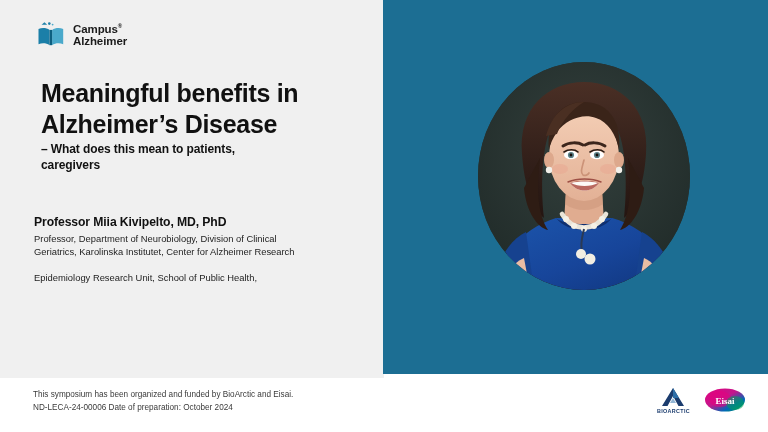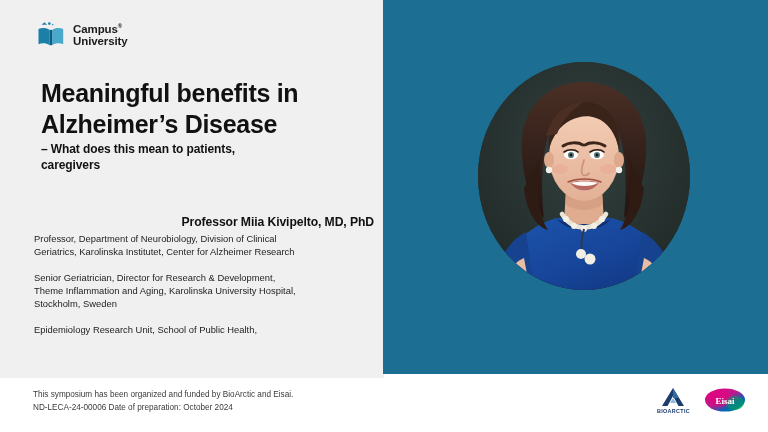--- a/index.html
+++ b/index.html
@@ -87,21 +87,20 @@
     left: 34px;
     top: 215px;
     width: 340px;
   }
   .speaker-name {
     font-size: 12.2px;
     font-weight: bold;
     color: #111111;
     margin: 0 0 3px 0;
     letter-spacing: -0.1px;
-    text-align: right;
   }
   .affil {
     font-size: 9.4px;
     color: #232323;
     line-height: 1.42;
     margin: 0;
   }
   .affil.spaced {
     margin-top: 12px;
   }
@@ -184,45 +183,40 @@
       <svg class="logo-mark" viewBox="0 0 30 30">
         <path d="M2.5 9 C6 7.5 10.5 7.8 13.6 9.9 L13.6 25.2 C10.5 23.1 6 22.8 2.5 24.3 Z" fill="#1b7fa8"></path>
         <path d="M27.2 9 C23.7 7.5 19.2 7.8 16.1 9.9 L16.1 25.2 C19.2 23.1 23.7 22.8 27.2 24.3 Z" fill="#4aa9cb"></path>
         <path d="M13.6 9.9 L16.1 9.9 L16.1 25.2 L13.6 25.2 Z" fill="#0d5f80"></path>
         <path d="M5.6 4.8 L8.4 2.3 L11.2 4.8 Z" fill="#1b7fa8"></path>
         <circle cx="13.3" cy="3.6" r="1.3" fill="#1b7fa8"></circle>
         <circle cx="16.6" cy="4.6" r="0.9" fill="#4aa9cb"></circle>
       </svg>
       <div class="logo-text">
         <div class="logo-line"><span>Campus</span><span class="reg">®</span></div>
-        <div class="logo-line">University</div>
+        <div class="logo-line">Alzheimer</div>
       </div>
     </div>
 
     <div class="title-block">
       <div class="title-main">
         <div>Meaningful benefits in</div>
         <div>Alzheimer’s Disease</div>
       </div>
       <div class="title-sub">
         <div>– What does this mean to patients,</div>
         <div>caregivers</div>
       </div>
     </div>
 
     <div class="speaker-block">
       <div class="speaker-name">Professor Miia Kivipelto, MD, PhD</div>
       <div class="affil">
         <div>Professor, Department of Neurobiology, Division of Clinical</div>
         <div>Geriatrics, Karolinska Institutet, Center for Alzheimer Research</div>
-      </div>
-      <div class="affil spaced">
-        <div>Senior Geriatrician, Director for Research &amp; Development,</div>
-        <div>Theme Inflammation and Aging, Karolinska University Hospital,</div>
-        <div>Stockholm, Sweden</div>
       </div>
       <div class="affil spaced">
         <div>Epidemiology Research Unit, School of Public Health,</div>
       </div>
     </div>
   </div>
 
   <div class="photo-panel">
     <div class="portrait-circle">
       <svg class="portrait-svg" viewBox="0 0 212 228">

